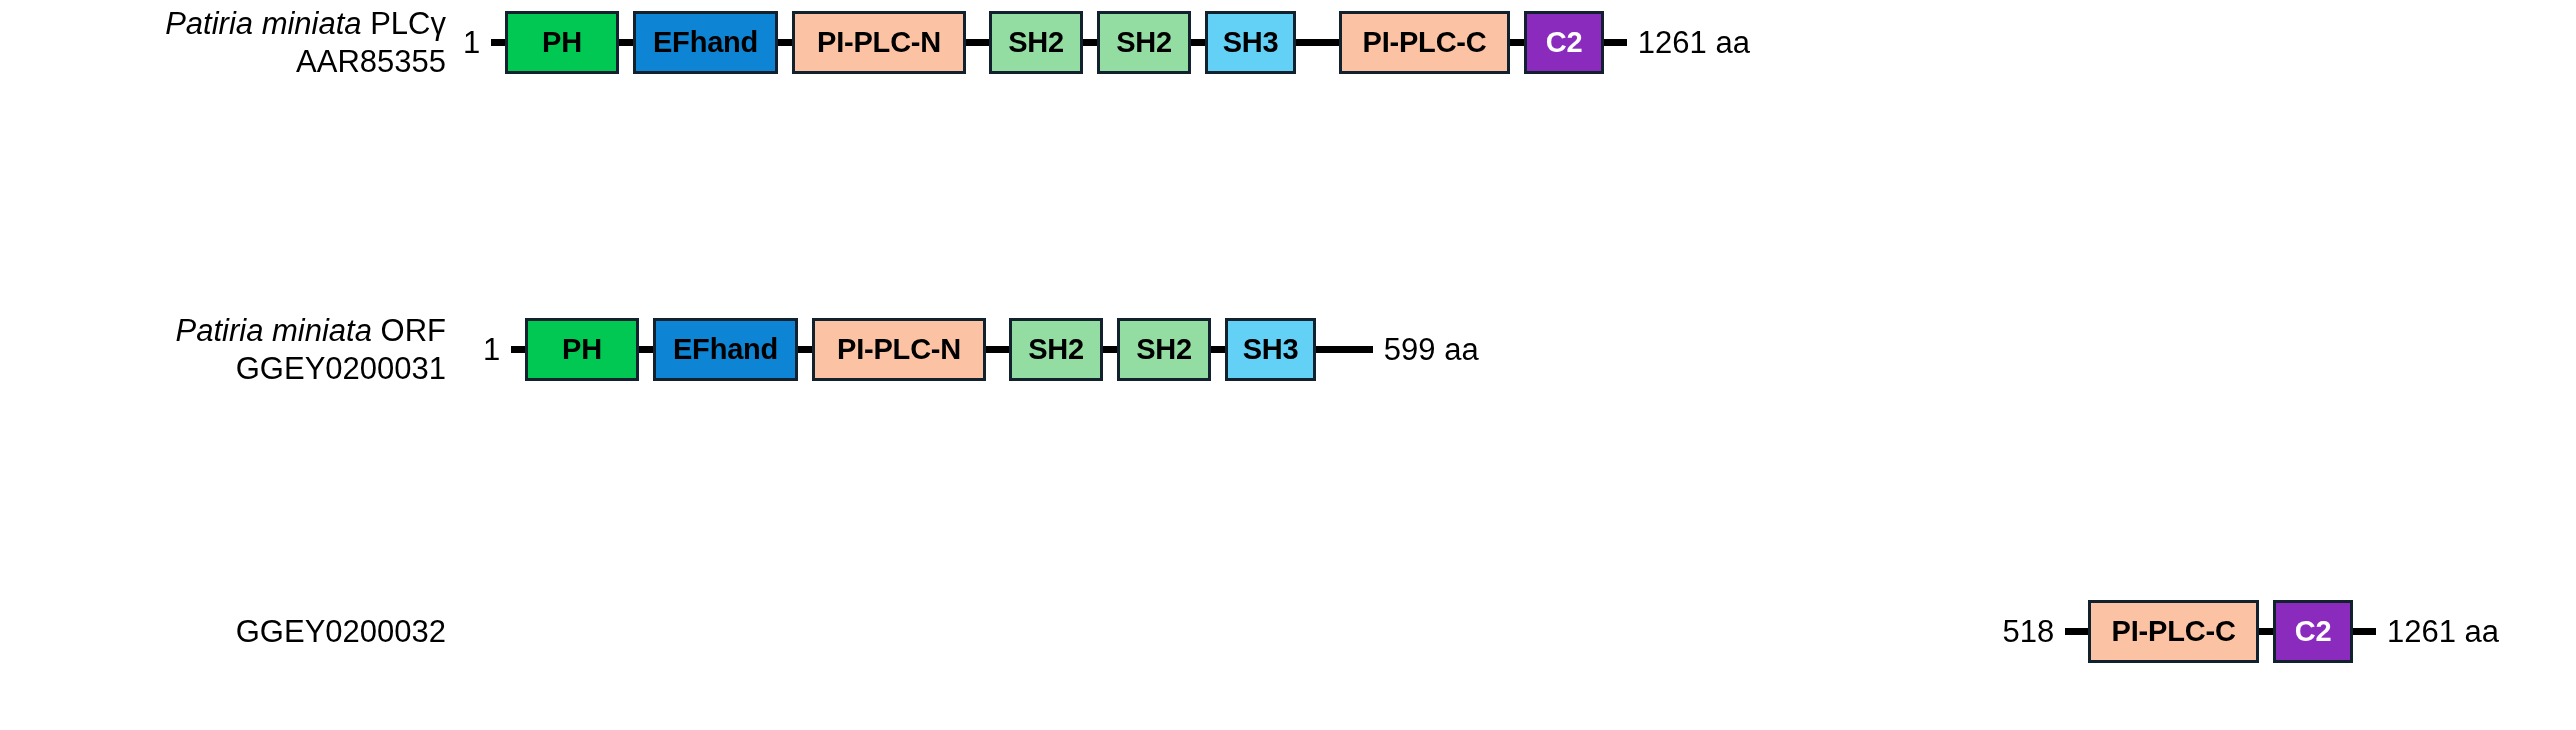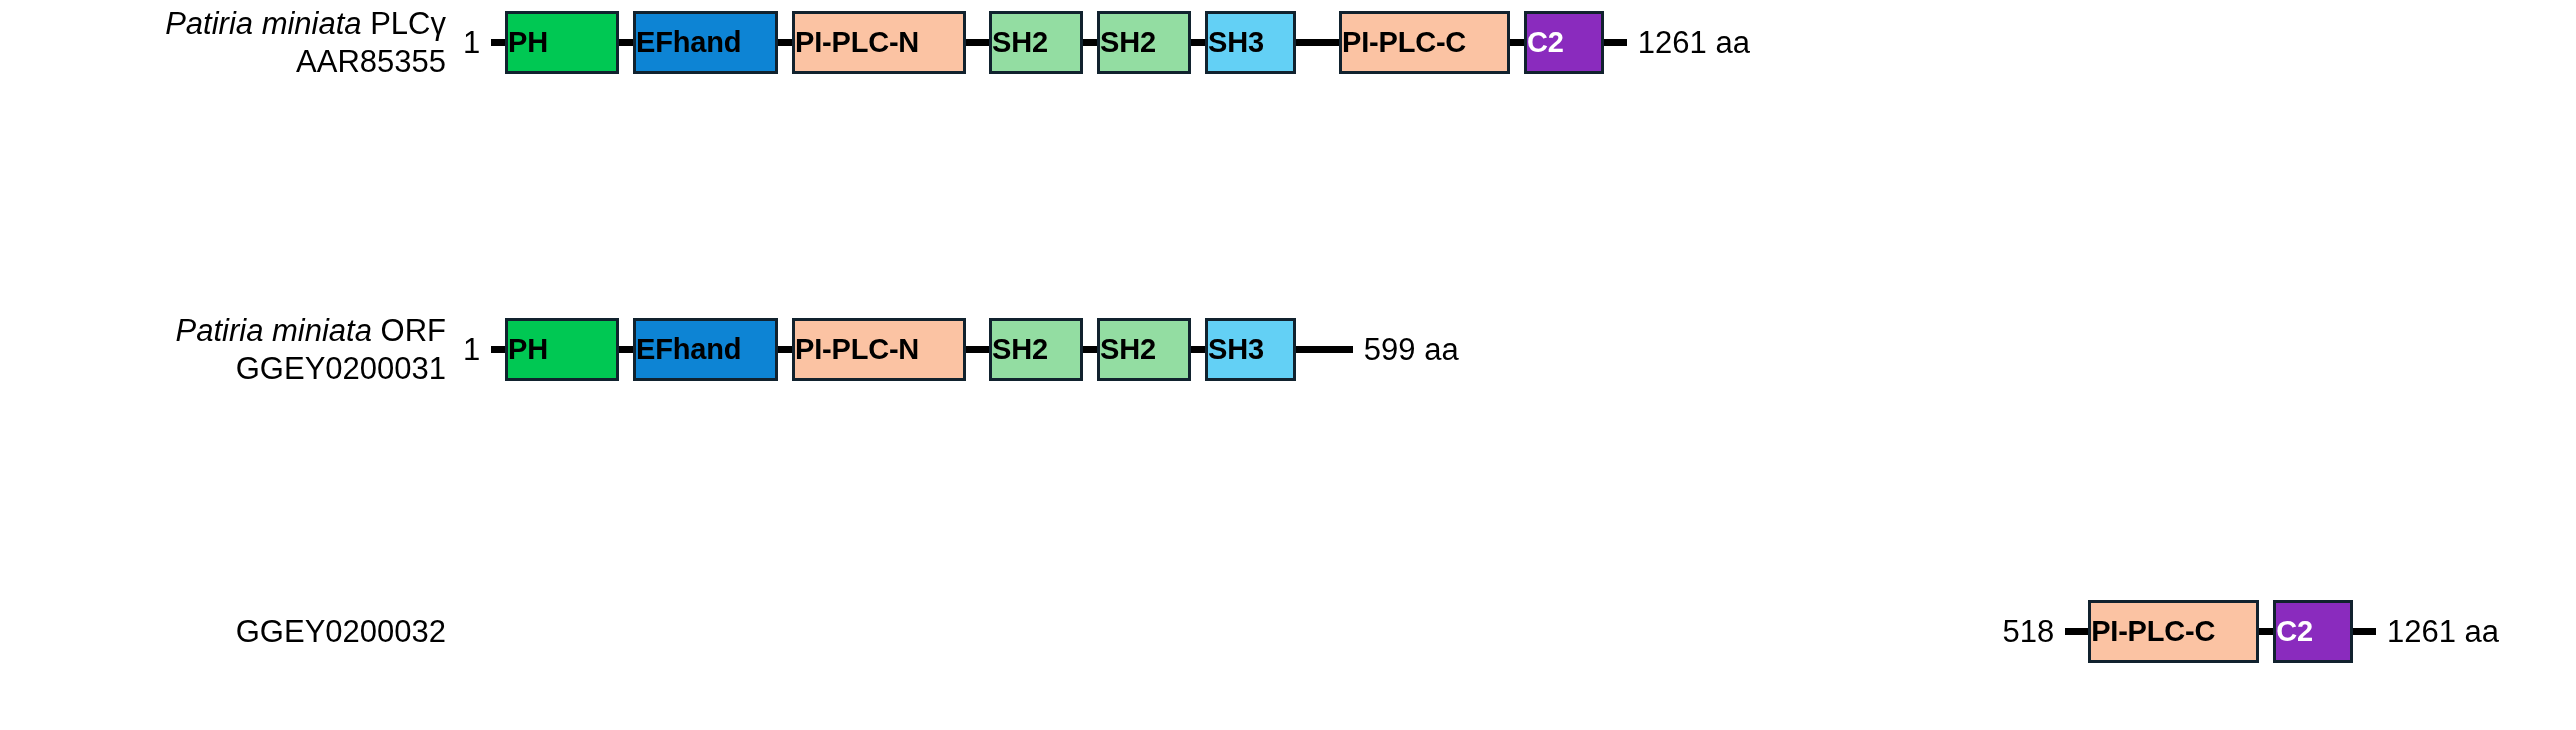--- a/index.html
+++ b/index.html
@@ -22,21 +22,21 @@
   
   .row {
     position: absolute;
     left: 0;
     width: 2576px;
     display: flex;
     flex-direction: row;
     align-items: center;
   }
   .row-1 { top: 0px;   height: 85px; }
-  .row-2 { top: 307px; height: 85px; }
+  .row-2 { top: 307px; height: 85px; gap: 20px; }
   .row-3 { top: 589px; height: 85px; }
 
   
   .caption {
     width: 463px;
     flex: 0 0 463px;
     text-align: right;
     padding-right: 17px;
     box-sizing: border-box;
     line-height: 1.22;
@@ -86,20 +86,21 @@
   .link-xl  { width: 57px; }
 
   
   .domain {
     flex: 0 0 auto;
     height: 63px;
     border: 3.1px solid #11222e;
     box-sizing: border-box;
     display: flex;
     align-items: center;
+    justify-content: center;
     font-size: 29px;
     font-weight: bold;
     color: #000000;
     letter-spacing: -0.2px;
     white-space: nowrap;
   }
 
   
   .lead-spacer { flex: 1 1 auto; }
 </style>

